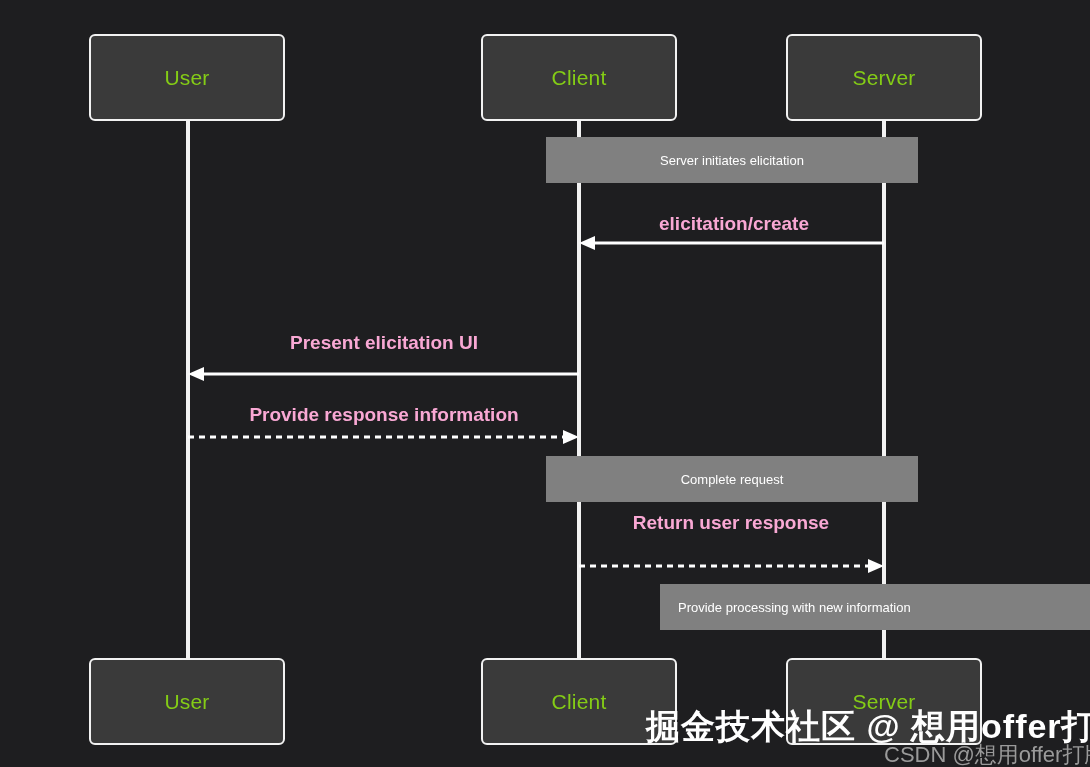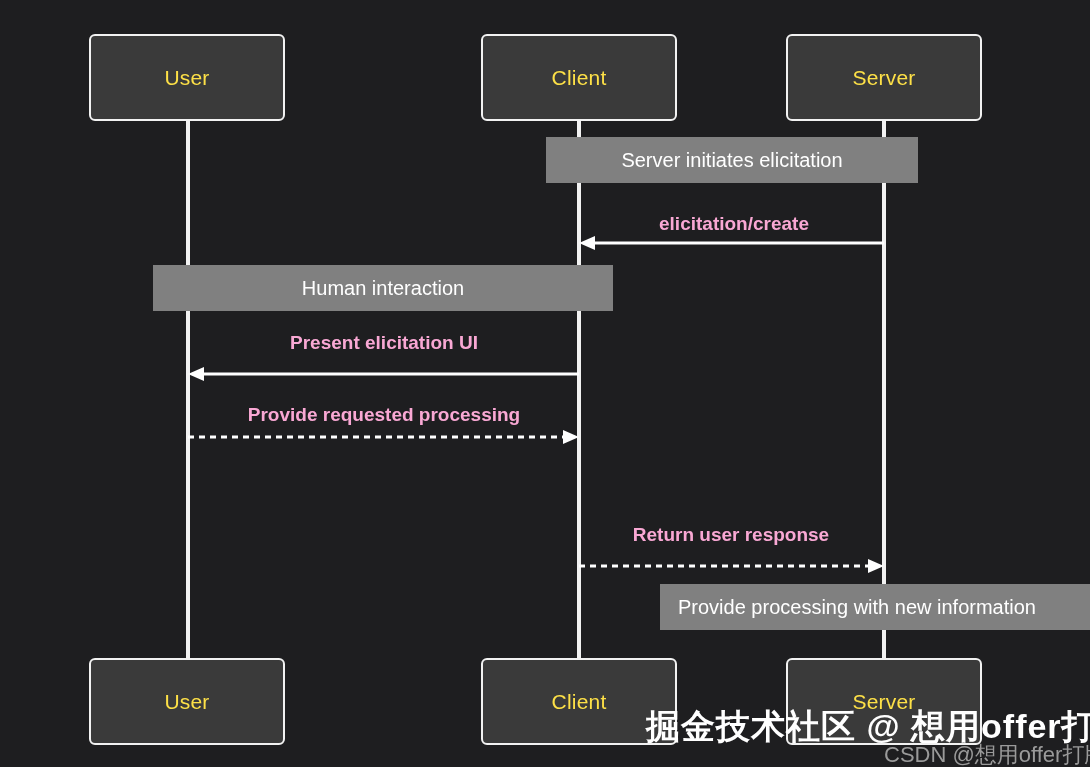--- a/index.html
+++ b/index.html
@@ -31,35 +31,35 @@
 
   
   .participant-box {
     position: absolute;
     background: #3a3a3a;
     border: 2px solid #f2f2f2;
     border-radius: 6px;
     display: flex;
     align-items: center;
     justify-content: center;
-    color: #fde047;
+    color: #84cc16;
     font-size: 21px;
     font-weight: 400;
     letter-spacing: 0.2px;
   }
 
   
   .note-bar {
     position: absolute;
     background: #808080;
     display: flex;
     align-items: center;
     justify-content: center;
     color: #ffffff;
-    font-size: 20px;
+    font-size: 13px;
     font-weight: 400;
     white-space: nowrap;
     overflow: hidden;
   }
 
   
   .message {
     position: absolute;
   }
   .message-label {
@@ -122,47 +122,47 @@
   <div class="message">
     <div class="message-label" style="left:734px; top:213px;">elicitation/create</div>
     <div class="message-arrow" style="left:579px; top:232px; width:305px;">
       <svg width="305" height="22" viewBox="0 0 305 22">
         <line x1="14" y1="11" x2="305" y2="11" stroke="#ffffff" stroke-width="3"></line>
         <polygon points="0,11 16,4 16,18" fill="#ffffff"></polygon>
       </svg>
     </div>
   </div>
 
-  <div class="note-bar" style="left:153px; top:265px; width:460px; height:46px;">
-    <span>Human interaction</span>
-  </div>
 
   <div class="message">
     <div class="message-label" style="left:384px; top:332px;">Present elicitation UI</div>
     <div class="message-arrow" style="left:188px; top:363px; width:391px;">
       <svg width="391" height="22" viewBox="0 0 391 22">
         <line x1="14" y1="11" x2="391" y2="11" stroke="#ffffff" stroke-width="3"></line>
         <polygon points="0,11 16,4 16,18" fill="#ffffff"></polygon>
       </svg>
     </div>
   </div>
 
   <div class="message">
-    <div class="message-label" style="left:384px; top:404px;">Provide requested processing</div>
+    <div class="message-label" style="left:384px; top:404px;">Provide response information</div>
     <div class="message-arrow" style="left:188px; top:426px; width:391px;">
       <svg width="391" height="22" viewBox="0 0 391 22">
         <line x1="0" y1="11" x2="376" y2="11" stroke="#ffffff" stroke-width="3" stroke-dasharray="6 5"></line>
         <polygon points="391,11 375,4 375,18" fill="#ffffff"></polygon>
       </svg>
     </div>
   </div>
 
+  <div class="note-bar" style="left:546px; top:456px; width:372px; height:46px;">
+    <span>Complete request</span>
+  </div>
 
   <div class="message">
-    <div class="message-label" style="left:731px; top:524px;">Return user response</div>
+    <div class="message-label" style="left:731px; top:512px;">Return user response</div>
     <div class="message-arrow" style="left:579px; top:555px; width:305px;">
       <svg width="305" height="22" viewBox="0 0 305 22">
         <line x1="0" y1="11" x2="290" y2="11" stroke="#ffffff" stroke-width="3" stroke-dasharray="6 5"></line>
         <polygon points="305,11 289,4 289,18" fill="#ffffff"></polygon>
       </svg>
     </div>
   </div>
 
   <div class="note-bar" style="left:660px; top:584px; width:446px; height:46px; justify-content:flex-start; padding-left:18px;">
     <span>Provide processing with new information</span>

